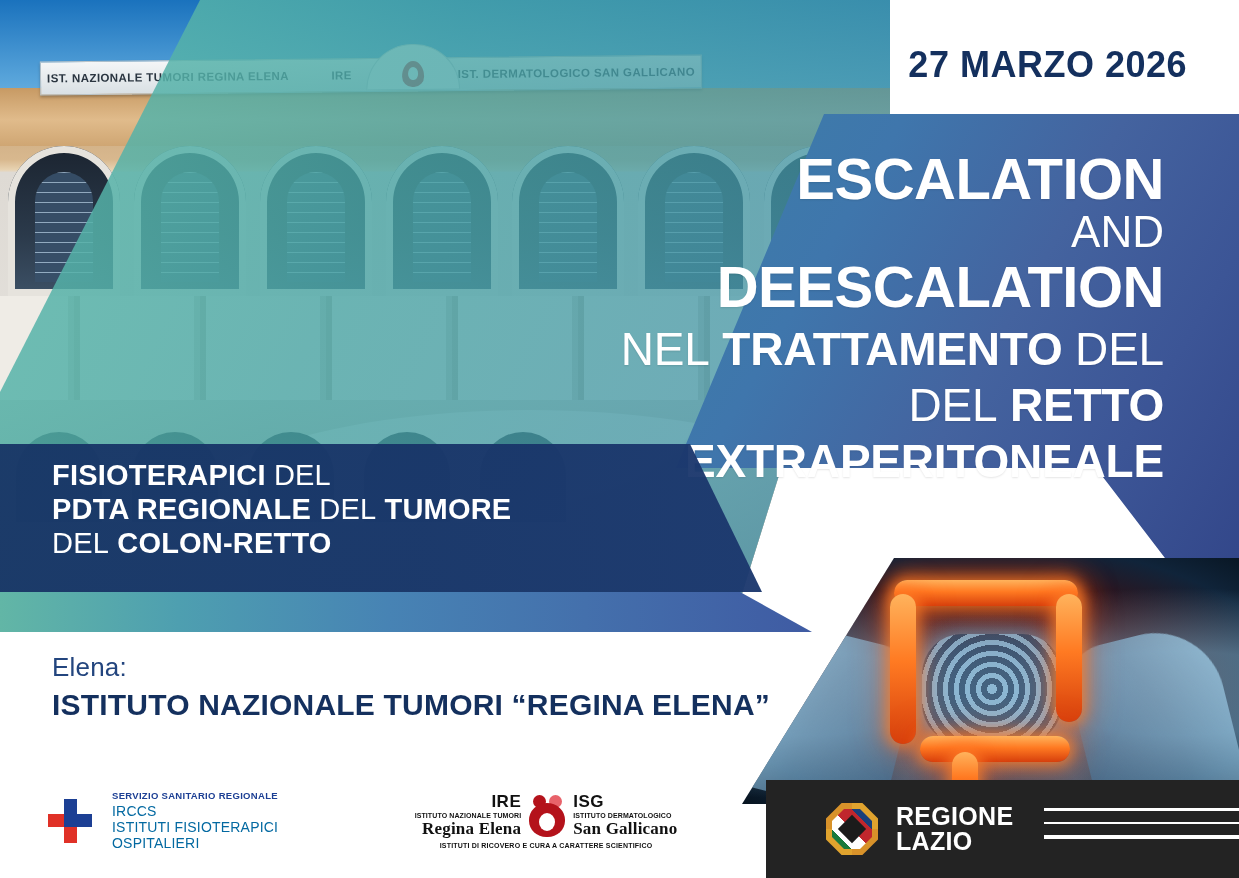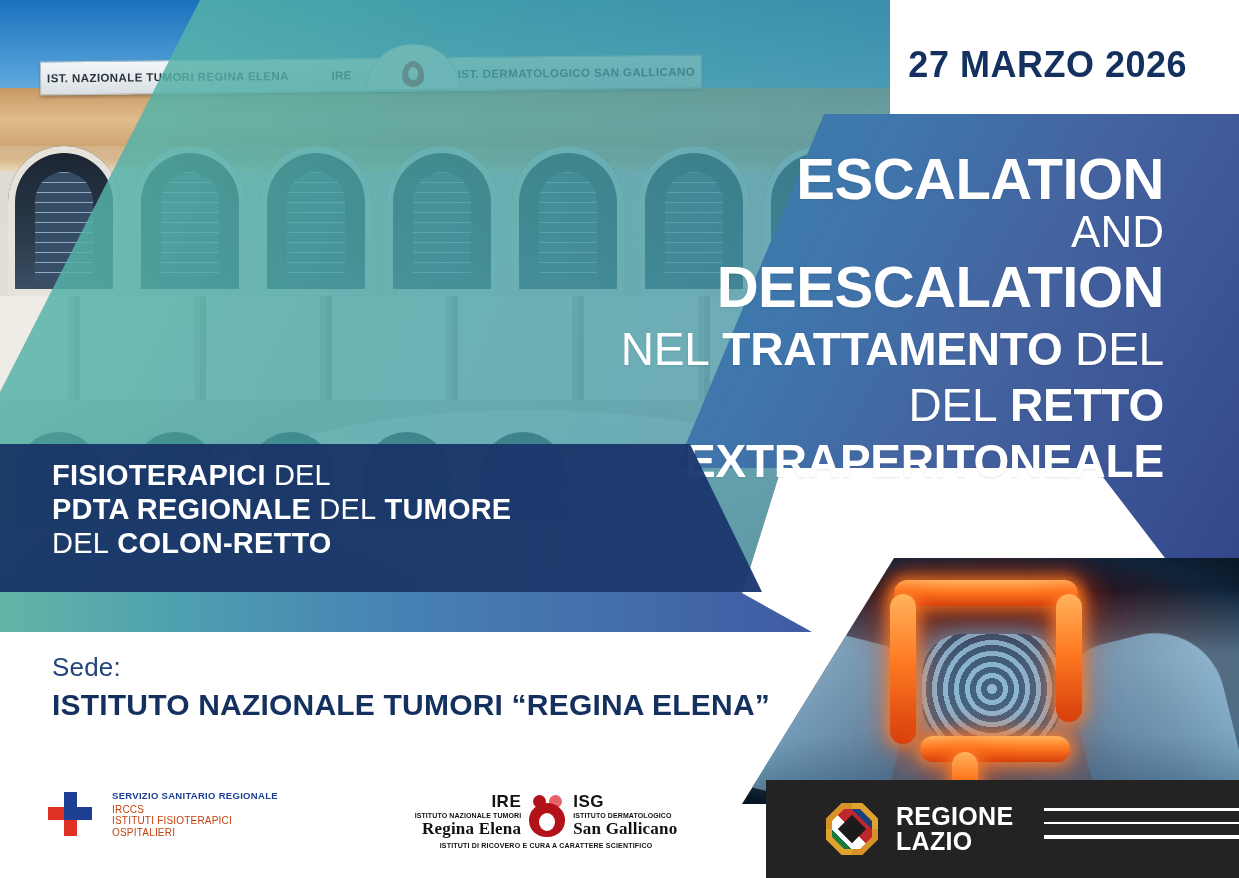--- a/index.html
+++ b/index.html
@@ -213,21 +213,21 @@
   .venue .v1{margin-top:4px;}
 
   
   .logo-ircss{position:absolute;left:48px;top:790px;display:flex;align-items:center;gap:20px;}
   .cross{position:relative;width:44px;height:44px;}
   .cross .rv{position:absolute;left:16px;top:0;width:13px;height:44px;background:#1c3f94;}
   .cross .rh{position:absolute;left:0;top:15px;width:44px;height:13px;background:#1c3f94;}
   .cross .q1{position:absolute;left:0;top:15px;width:16px;height:13px;background:#e03127;}
   .cross .q2{position:absolute;left:16px;top:28px;width:13px;height:16px;background:#e03127;}
   .ircss-txt .ssr{font-size:9.5px;font-weight:700;color:#1c3f94;letter-spacing:.3px;margin-bottom:3px;}
-  .ircss-txt .ln{font-size:10px;color:#c2410c;line-height:1.14;letter-spacing:.2px;}
+  .ircss-txt .ln{font-size:14px;color:#0369a1;line-height:1.14;letter-spacing:.2px;}
 
   .logo-ire{position:absolute;left:406px;top:792px;width:280px;text-align:center;color:#111;}
   .ire-row{display:flex;align-items:center;justify-content:center;gap:6px;}
   .ire-col{text-align:right;}
   .isg-col{text-align:left;}
   .ire-ab{font-size:17px;font-weight:800;letter-spacing:.5px;}
   .ire-sm{font-size:7px;font-weight:700;letter-spacing:.1px;}
   .ire-nm{font-family:"Liberation Serif","DejaVu Serif",serif;font-size:17px;font-weight:700;letter-spacing:.2px;}
   .apple{position:relative;width:40px;height:42px;flex:0 0 40px;}
   .apple .body{position:absolute;left:2px;top:8px;width:36px;height:34px;background:#b4121b;border-radius:50% 50% 48% 48%;}
@@ -350,21 +350,21 @@
       <div class="seg seg-rect"></div>
     </div>
   </div>
 
   <div class="date">
     <span>27 MARZO</span>
     <span>2026</span>
   </div>
 
   <div class="venue">
-    <div class="sede">Sede:</div>
+    <div class="sede">Elena:</div>
     <div class="v1">ISTITUTO NAZIONALE TUMORI “REGINA ELENA”</div>
   </div>
 
   <div class="logo-ircss">
     <div class="cross">
       <div class="rh"></div>
         <div class="rv"></div>
         <div class="q1"></div>
         <div class="q2"></div>
     </div>

